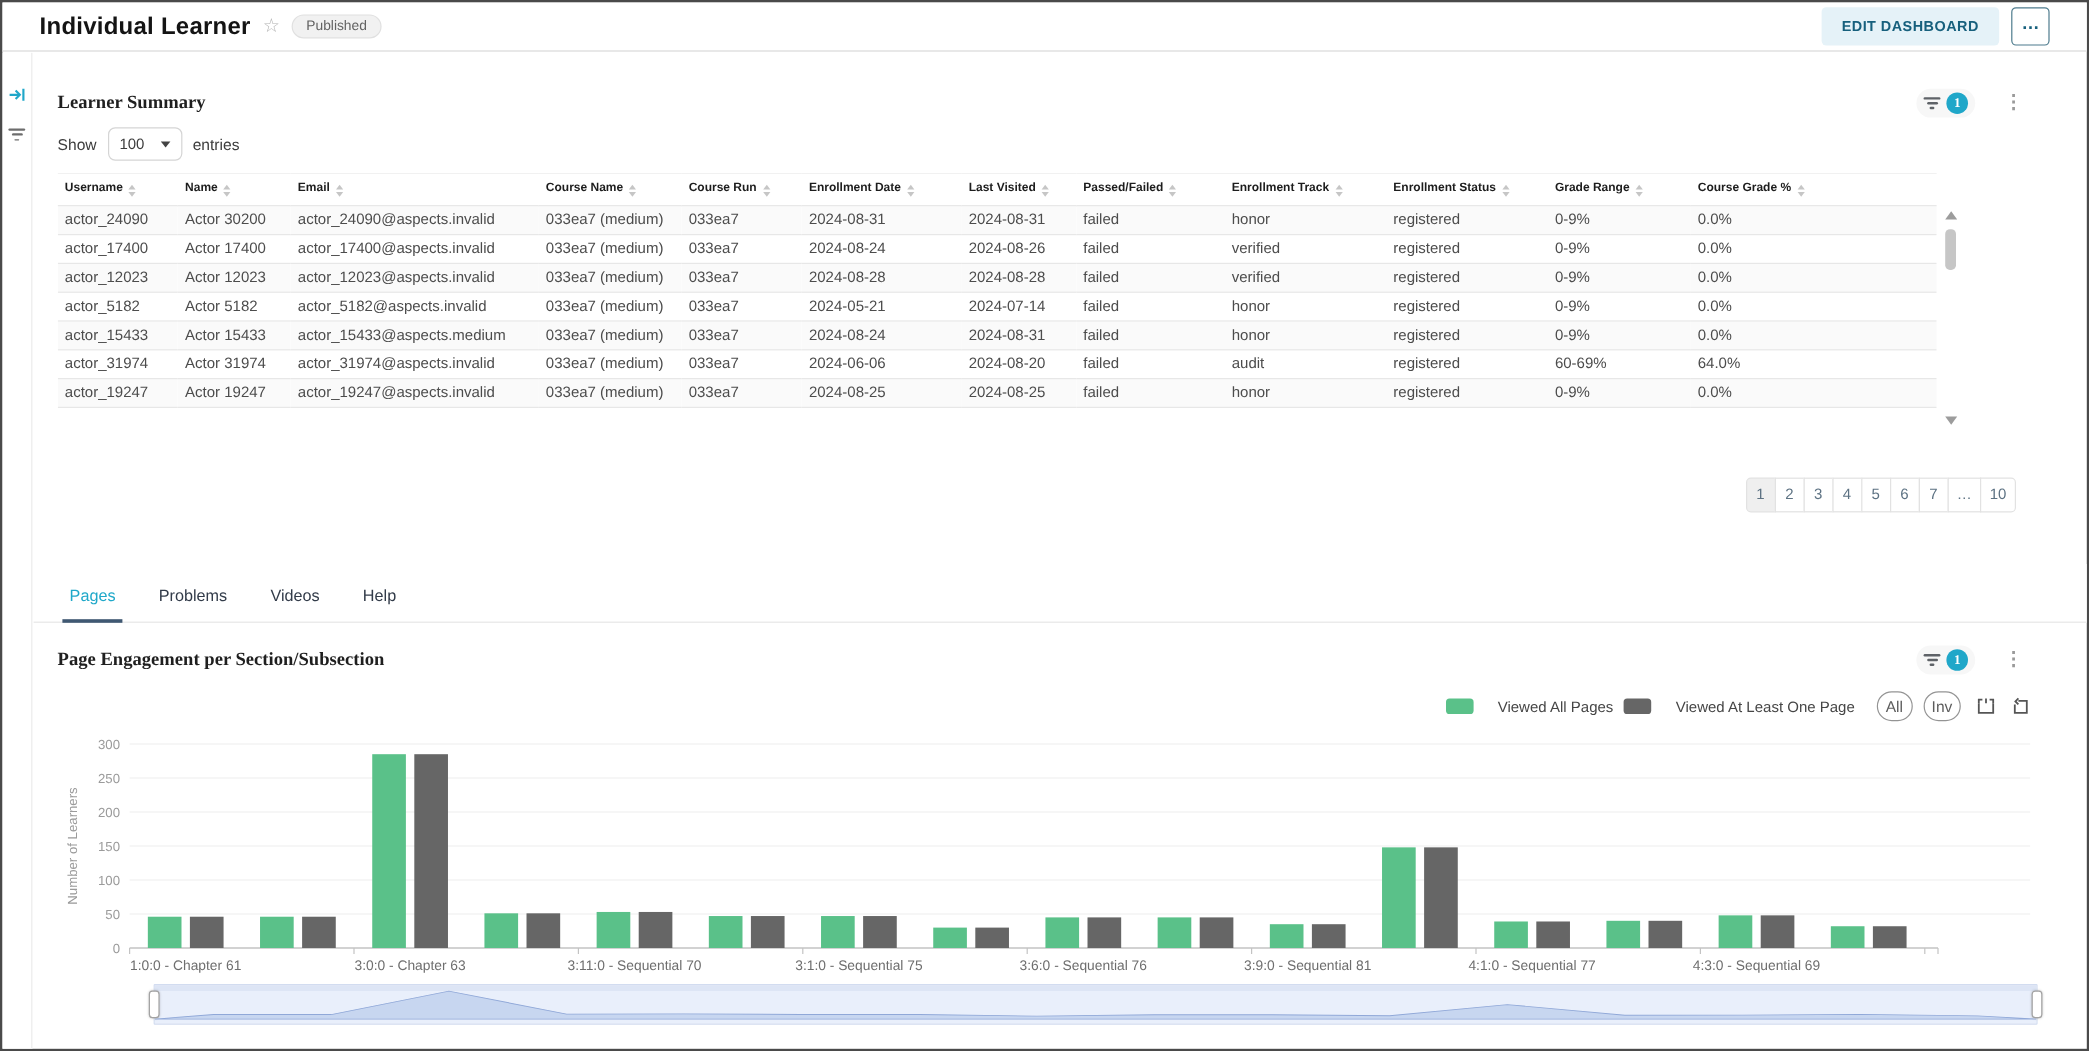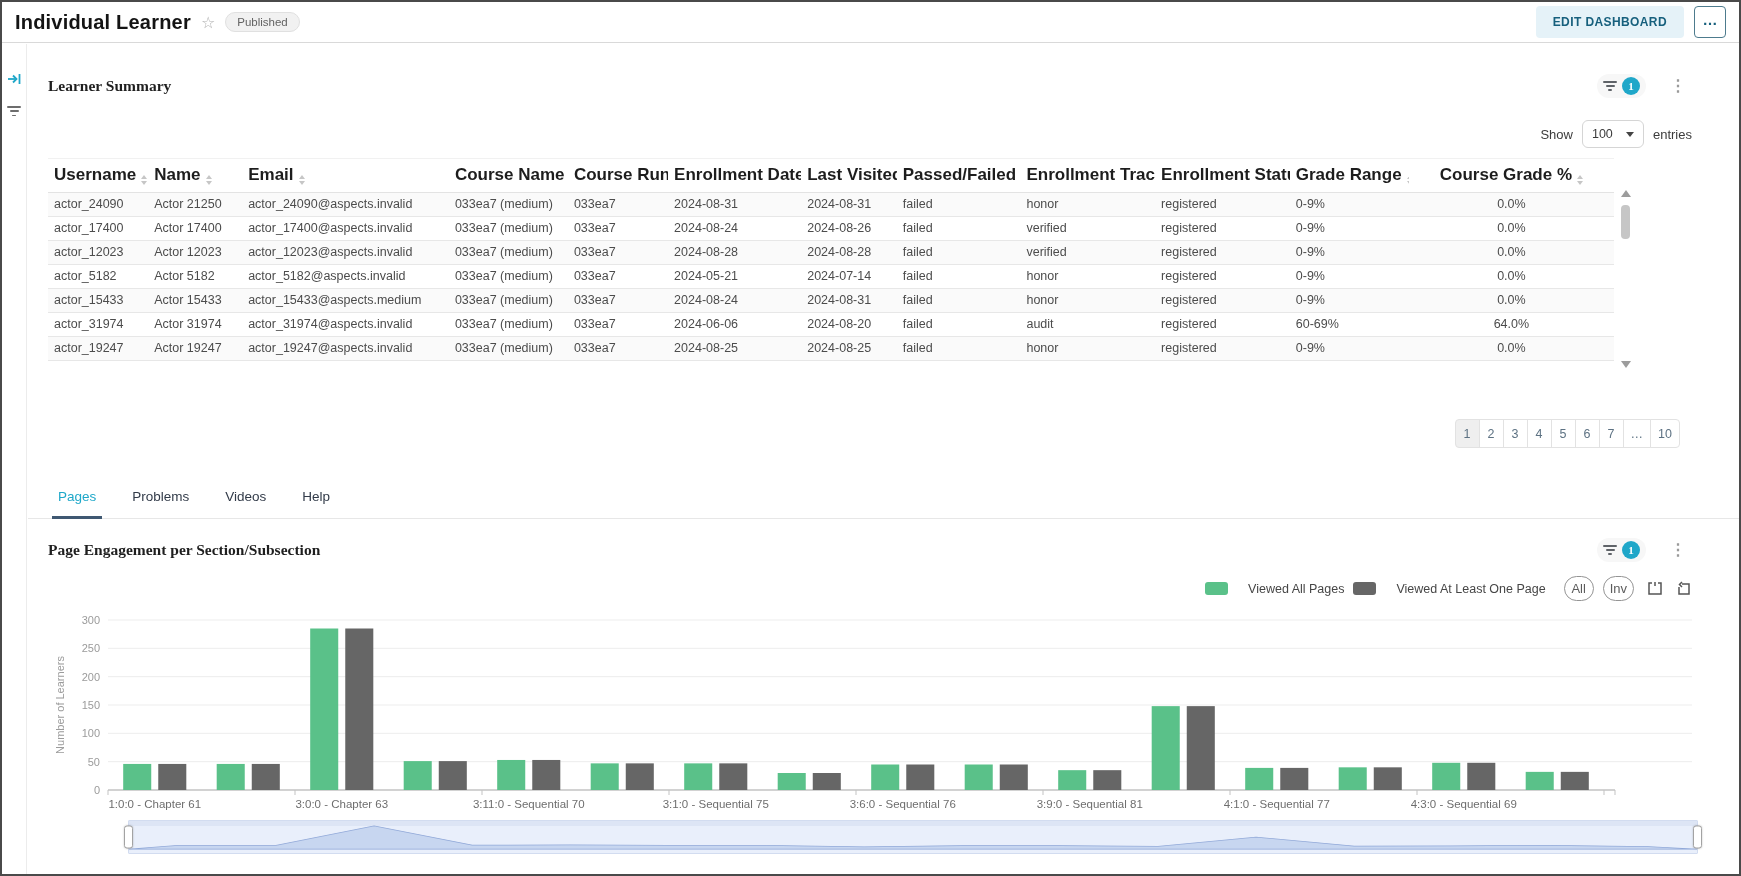--- a/index.html
+++ b/index.html
@@ -5,21 +5,21 @@
   * { margin:0; padding:0; box-sizing:border-box; }
   html,body { background:#dedede; }
   body { font-family:"Liberation Sans","DejaVu Sans",sans-serif; }
   .window {
     position:relative; width:1741px; height:876px; background:#fff;
     border:2px solid #4a4a4a; overflow:hidden;
   }
   
   .top-header {
     position:absolute; left:0; right:0; top:0; height:41px; background:#fff;
-    border-bottom:1px solid #d9d9d9; display:flex; align-items:center; padding:0 13px;
+    border-bottom:1px solid #d9d9d9; display:flex; align-items:center; padding:0 31px;
   }
   .dash-title { font-size:20px; font-weight:700; color:#141414; letter-spacing:.2px; }
   .star { margin-left:10px; font-size:16px; color:#b3b3b3; cursor:pointer; }
   .pill {
     margin-left:10px; font-size:11.5px; color:#636363; background:#f1f1f1;
     border:1px solid #e0e0e0; border-radius:11px; padding:3px 11px;
   }
   .header-right { margin-left:auto; display:flex; align-items:center; gap:10px; }
   .edit-btn {
     background:#e5f2f8; color:#17607d; border:none; border-radius:4px;
@@ -49,38 +49,38 @@
     width:18px; height:18px; border-radius:50%; background:#20a7c9; color:#fff;
     font-size:11px; font-weight:700; display:flex; align-items:center; justify-content:center;
   }
   .kebab { color:#9a9a9a; font-size:16px; font-weight:700; padding:0 6px; margin-left:14px; cursor:pointer; letter-spacing:0; line-height:14px; }
   
   .funnel { display:inline-flex; flex-direction:column; align-items:center; gap:2.5px; }
   .funnel i { display:block; background:#5f6368; height:1.8px; border-radius:1px; }
   .funnel i:nth-child(1){ width:14px; } .funnel i:nth-child(2){ width:9px; } .funnel i:nth-child(3){ width:4px; }
   .funnel.gray i { background:#6d6d6d; }
   
-  .show-row { display:flex; align-items:center; margin-top:22px; font-size:13px; color:#3c3c3c;justify-content:flex-end; }
+  .show-row { display:flex; align-items:center; margin-top:8px; font-size:13px; color:#3c3c3c; }
   .select-box {
     display:inline-flex; align-items:center; justify-content:space-between;
     width:62px; height:28px; border:1px solid #d5d5d5; border-radius:6px;
     margin:0 9px; padding:0 9px; cursor:pointer; background:#fff;
   }
   .select-box span { font-size:12.5px; color:#3c3c3c; }
   .chev { width:0; height:0; border-left:4.5px solid transparent; border-right:4.5px solid transparent; border-top:5.5px solid #444; }
   
   .table-zone { position:relative; margin-top:10px; }
   .table-wrap { width:calc(100% - 78px); overflow:hidden; }
   table { width:100%; border-collapse:collapse; table-layout:fixed; }
   thead th {
-    text-align:left; font-size:17px; font-weight:700; color:#1d1d1d;
+    text-align:left; font-size:10px; font-weight:700; color:#1d1d1d;
     padding:6px 6px 7px 6px; border-top:1px solid #f1f1f1; border-bottom:1px solid #e3e3e3;
     white-space:nowrap; overflow:hidden; cursor:pointer;
   }
-  thead th.num, td.num { text-align:center; }
+  thead th.num, td.num { text-align:left; }
   .sort { display:inline-flex; flex-direction:column; gap:1.5px; margin-left:5px; vertical-align:1px; }
   .sort b { width:0; height:0; border-left:3.5px solid transparent; border-right:3.5px solid transparent; display:block; }
   .sort b.up { border-bottom:4px solid #c6c6c6; }
   .sort b.dn { border-top:4px solid #c6c6c6; }
   .rows-clip { height:184px; overflow:hidden; }
   tbody td {
     font-size:12.5px; color:#4c4c4c; padding:5px 6px; border-bottom:1px solid #e7e7e7;
     white-space:nowrap; overflow:hidden; height:23px; line-height:13px;
   }
   tbody tr:nth-child(odd) td { background:#fafafa; }
@@ -269,21 +269,21 @@
                 <col style="width: 6.1%;">
                 <col style="width: 7.9%;">
                 <col style="width: 8.6%;">
                 <col style="width: 8.6%;">
                 <col style="width: 7.6%;">
                 <col style="width: 13.1%;">
               </colgroup>
             <tbody id="tbody">
                 <tr>
                   <td>actor_24090</td>
-                  <td>Actor 21250</td>
+                  <td>Actor 30200</td>
                   <td>actor_24090@aspects.invalid</td>
                   <td>033ea7 (medium)</td>
                   <td>033ea7</td>
                   <td>2024-08-31</td>
                   <td>2024-08-31</td>
                   <td>failed</td>
                   <td>honor</td>
                   <td>registered</td>
                   <td>0-9%</td>
                   <td class="num">0.0%</td>

